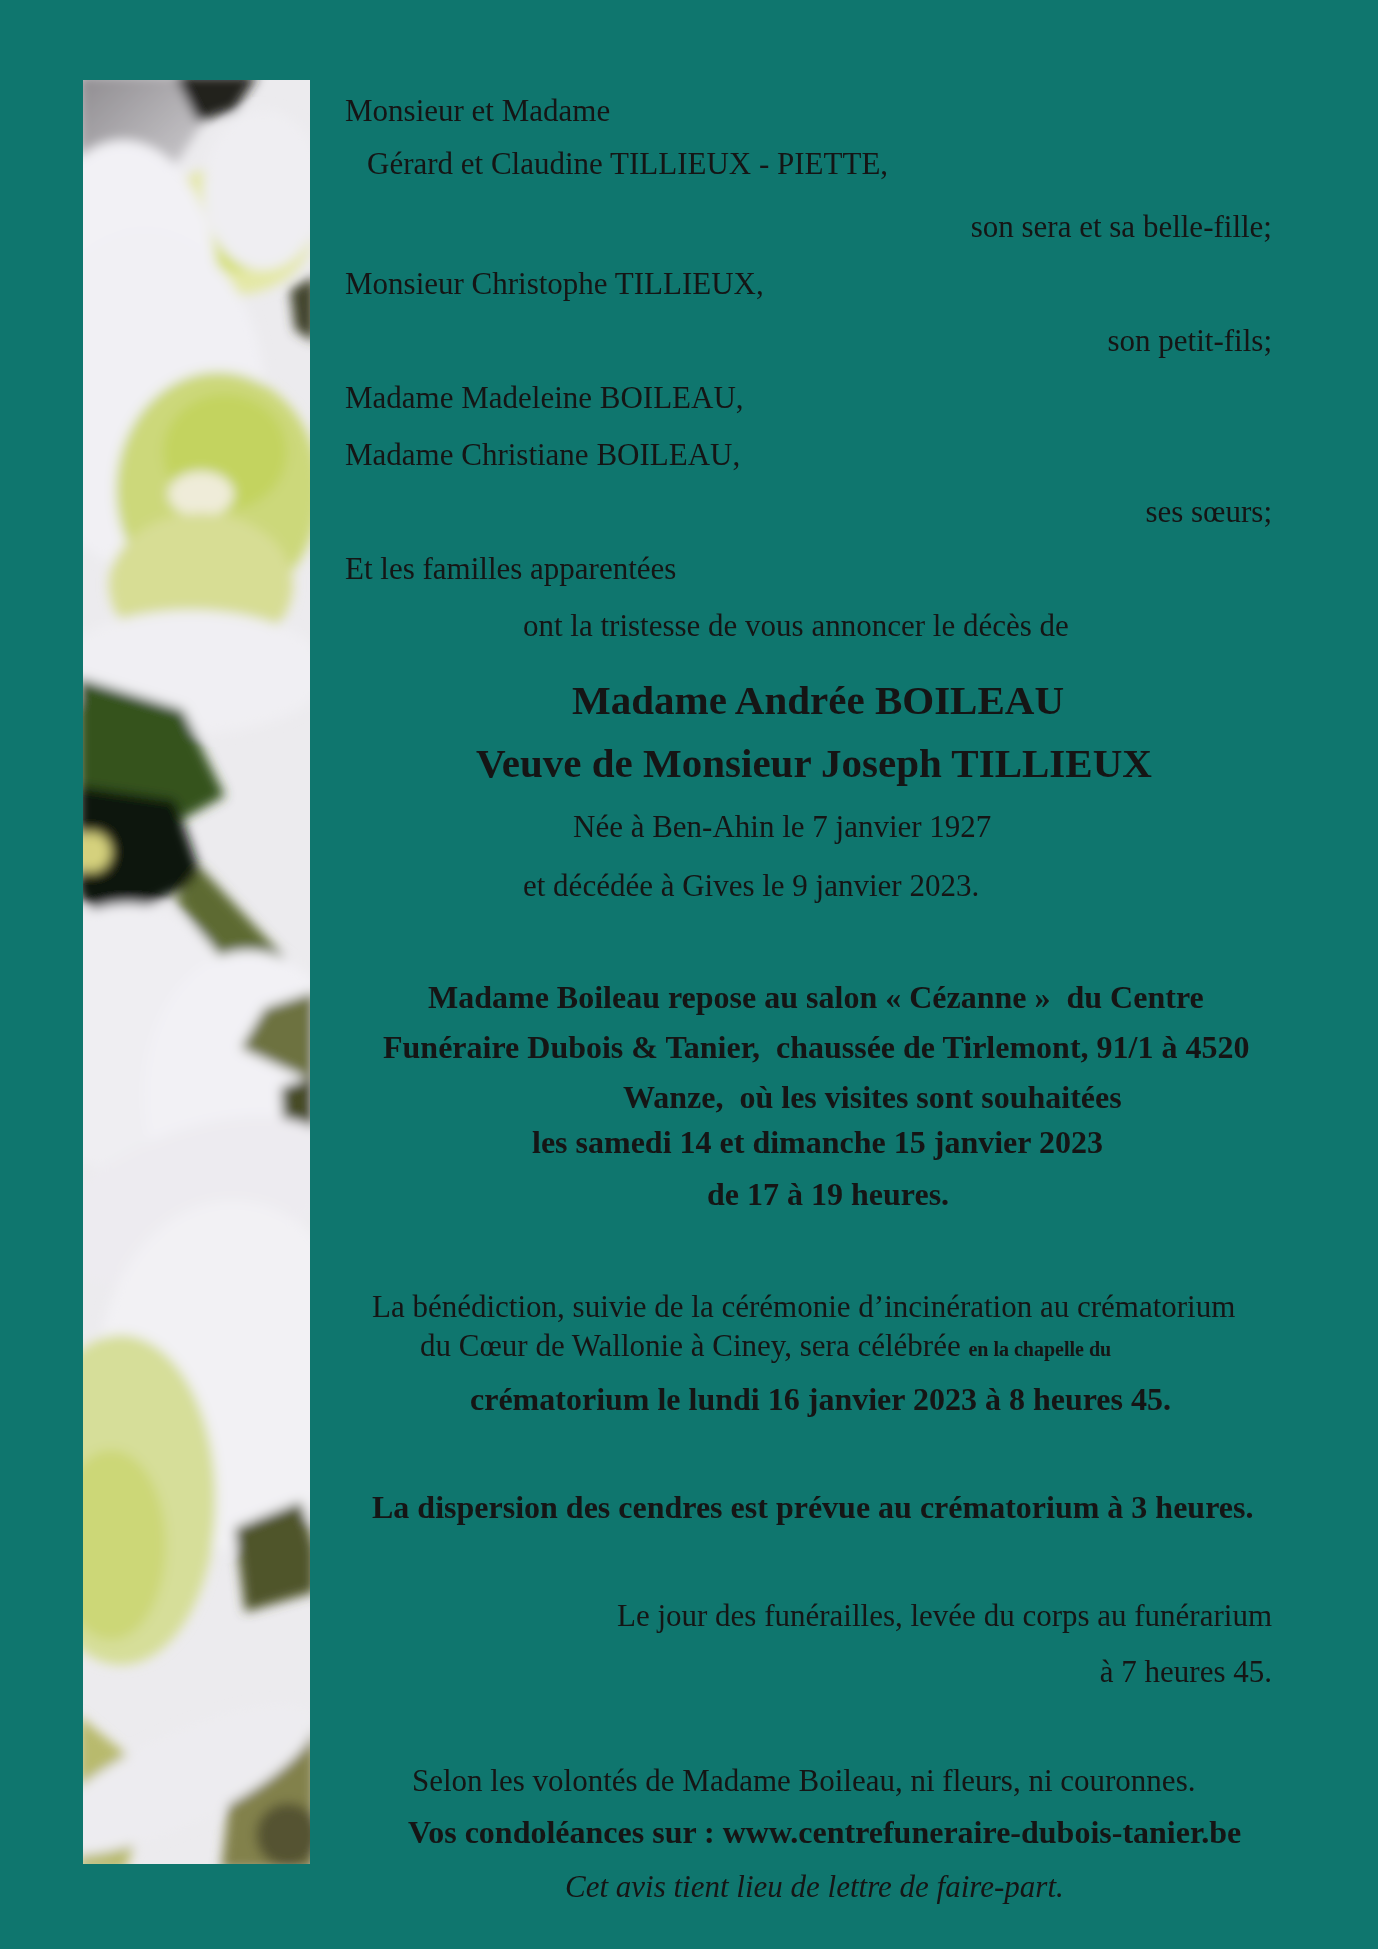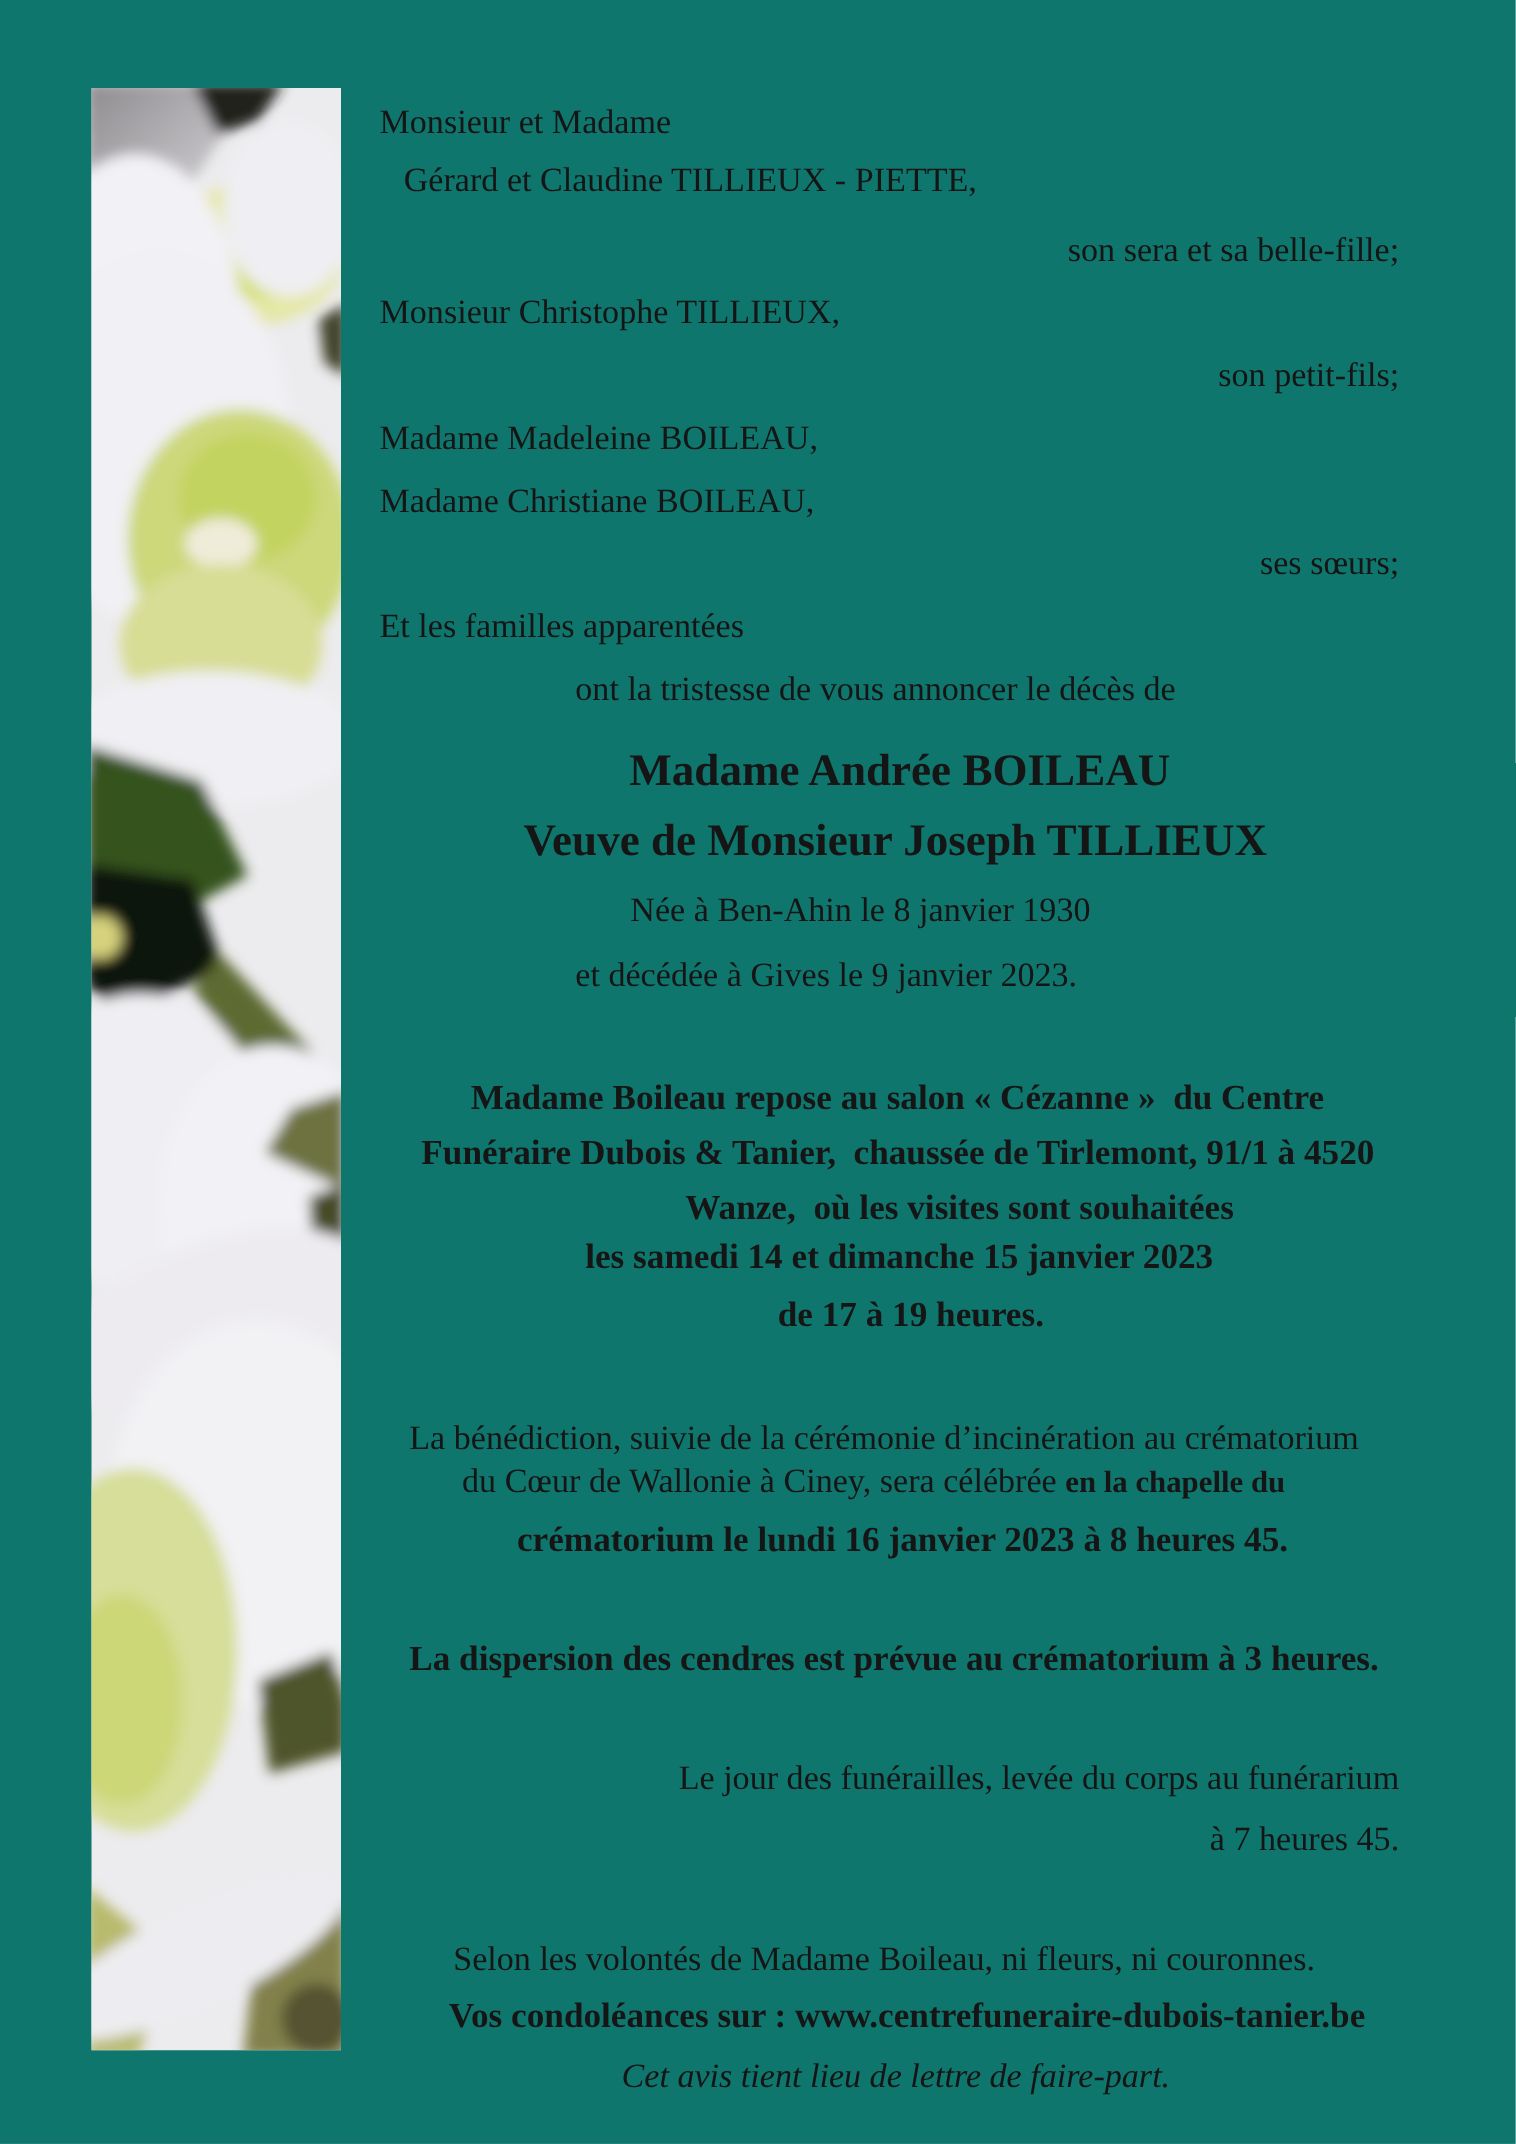--- a/index.html
+++ b/index.html
@@ -19,21 +19,21 @@
   .ln{
     position:absolute;
     font-size:31px;line-height:1.12;
     white-space:pre;
   }
   .b{font-weight:bold;font-size:32px;}
   .t{font-weight:bold;font-size:41px;}
   .i{font-style:italic;}
   .r{right:106px;text-align:right;}
   .c{left:378px;width:894px;text-align:right;}
-  .bold-run{font-weight:bold;font-size:28px;white-space:pre;}
+  .bold-run{font-weight:bold;font-size:20px;white-space:pre;}
 </style>
 </head>
 <body>
 
 <div id="page">
 
   <div class="photo" aria-label="Close-up photograph of white orchid flowers with yellow-green hearts and dark green leaves">
     <svg viewBox="0 0 227 1784" preserveAspectRatio="none" aria-hidden="true">
       <defs>
         <linearGradient id="grayTop" x1="0" y1="0" x2="0.7" y2="1">
@@ -87,21 +87,21 @@
   <div class="ln" style="left:345px;top:267px">Monsieur Christophe TILLIEUX,</div>
   <div class="ln r" style="top:324px">son petit-fils;</div>
   <div class="ln" style="left:345px;top:381px">Madame Madeleine BOILEAU,</div>
   <div class="ln" style="left:345px;top:438px">Madame Christiane BOILEAU,</div>
   <div class="ln r" style="top:495px">ses sœurs;</div>
   <div class="ln" style="left:345px;top:552px">Et les familles apparentées</div>
   <div class="ln" style="left:523px;top:609px">ont la tristesse de vous annoncer le décès de</div>
 
   <div class="ln t" style="left:572px;top:678px">Madame Andrée BOILEAU</div>
   <div class="ln t" style="left:476px;top:741px">Veuve de Monsieur Joseph TILLIEUX</div>
-  <div class="ln" style="left:573px;top:810px">Née à Ben-Ahin le 8 janvier 1930</div>
+  <div class="ln" style="left:573px;top:810px">Née à Ben-Ahin le 7 janvier 1927</div>
   <div class="ln" style="left:523px;top:869px">et décédée à Gives le 9 janvier 2023.</div>
 
   <div class="ln b" style="left:428px;top:980px">Madame Boileau repose au salon « Cézanne »  du Centre</div>
   <div class="ln b" style="left:383px;top:1030px">Funéraire Dubois &amp; Tanier,  chaussée de Tirlemont, 91/1 à 4520</div>
   <div class="ln b" style="left:623px;top:1080px">Wanze,  où les visites sont souhaitées</div>
   <div class="ln b" style="left:532px;top:1125px">les samedi 14 et dimanche 15 janvier 2023</div>
   <div class="ln b" style="left:707px;top:1177px">de 17 à 19 heures.</div>
 
   <div class="ln" style="left:372px;top:1290px">La bénédiction, suivie de la cérémonie d’incinération au crématorium</div>
   <div class="ln" style="left:420px;top:1329px"><span>du Cœur de Wallonie à Ciney, sera célébrée </span><span class="bold-run">en la chapelle du</span></div>

